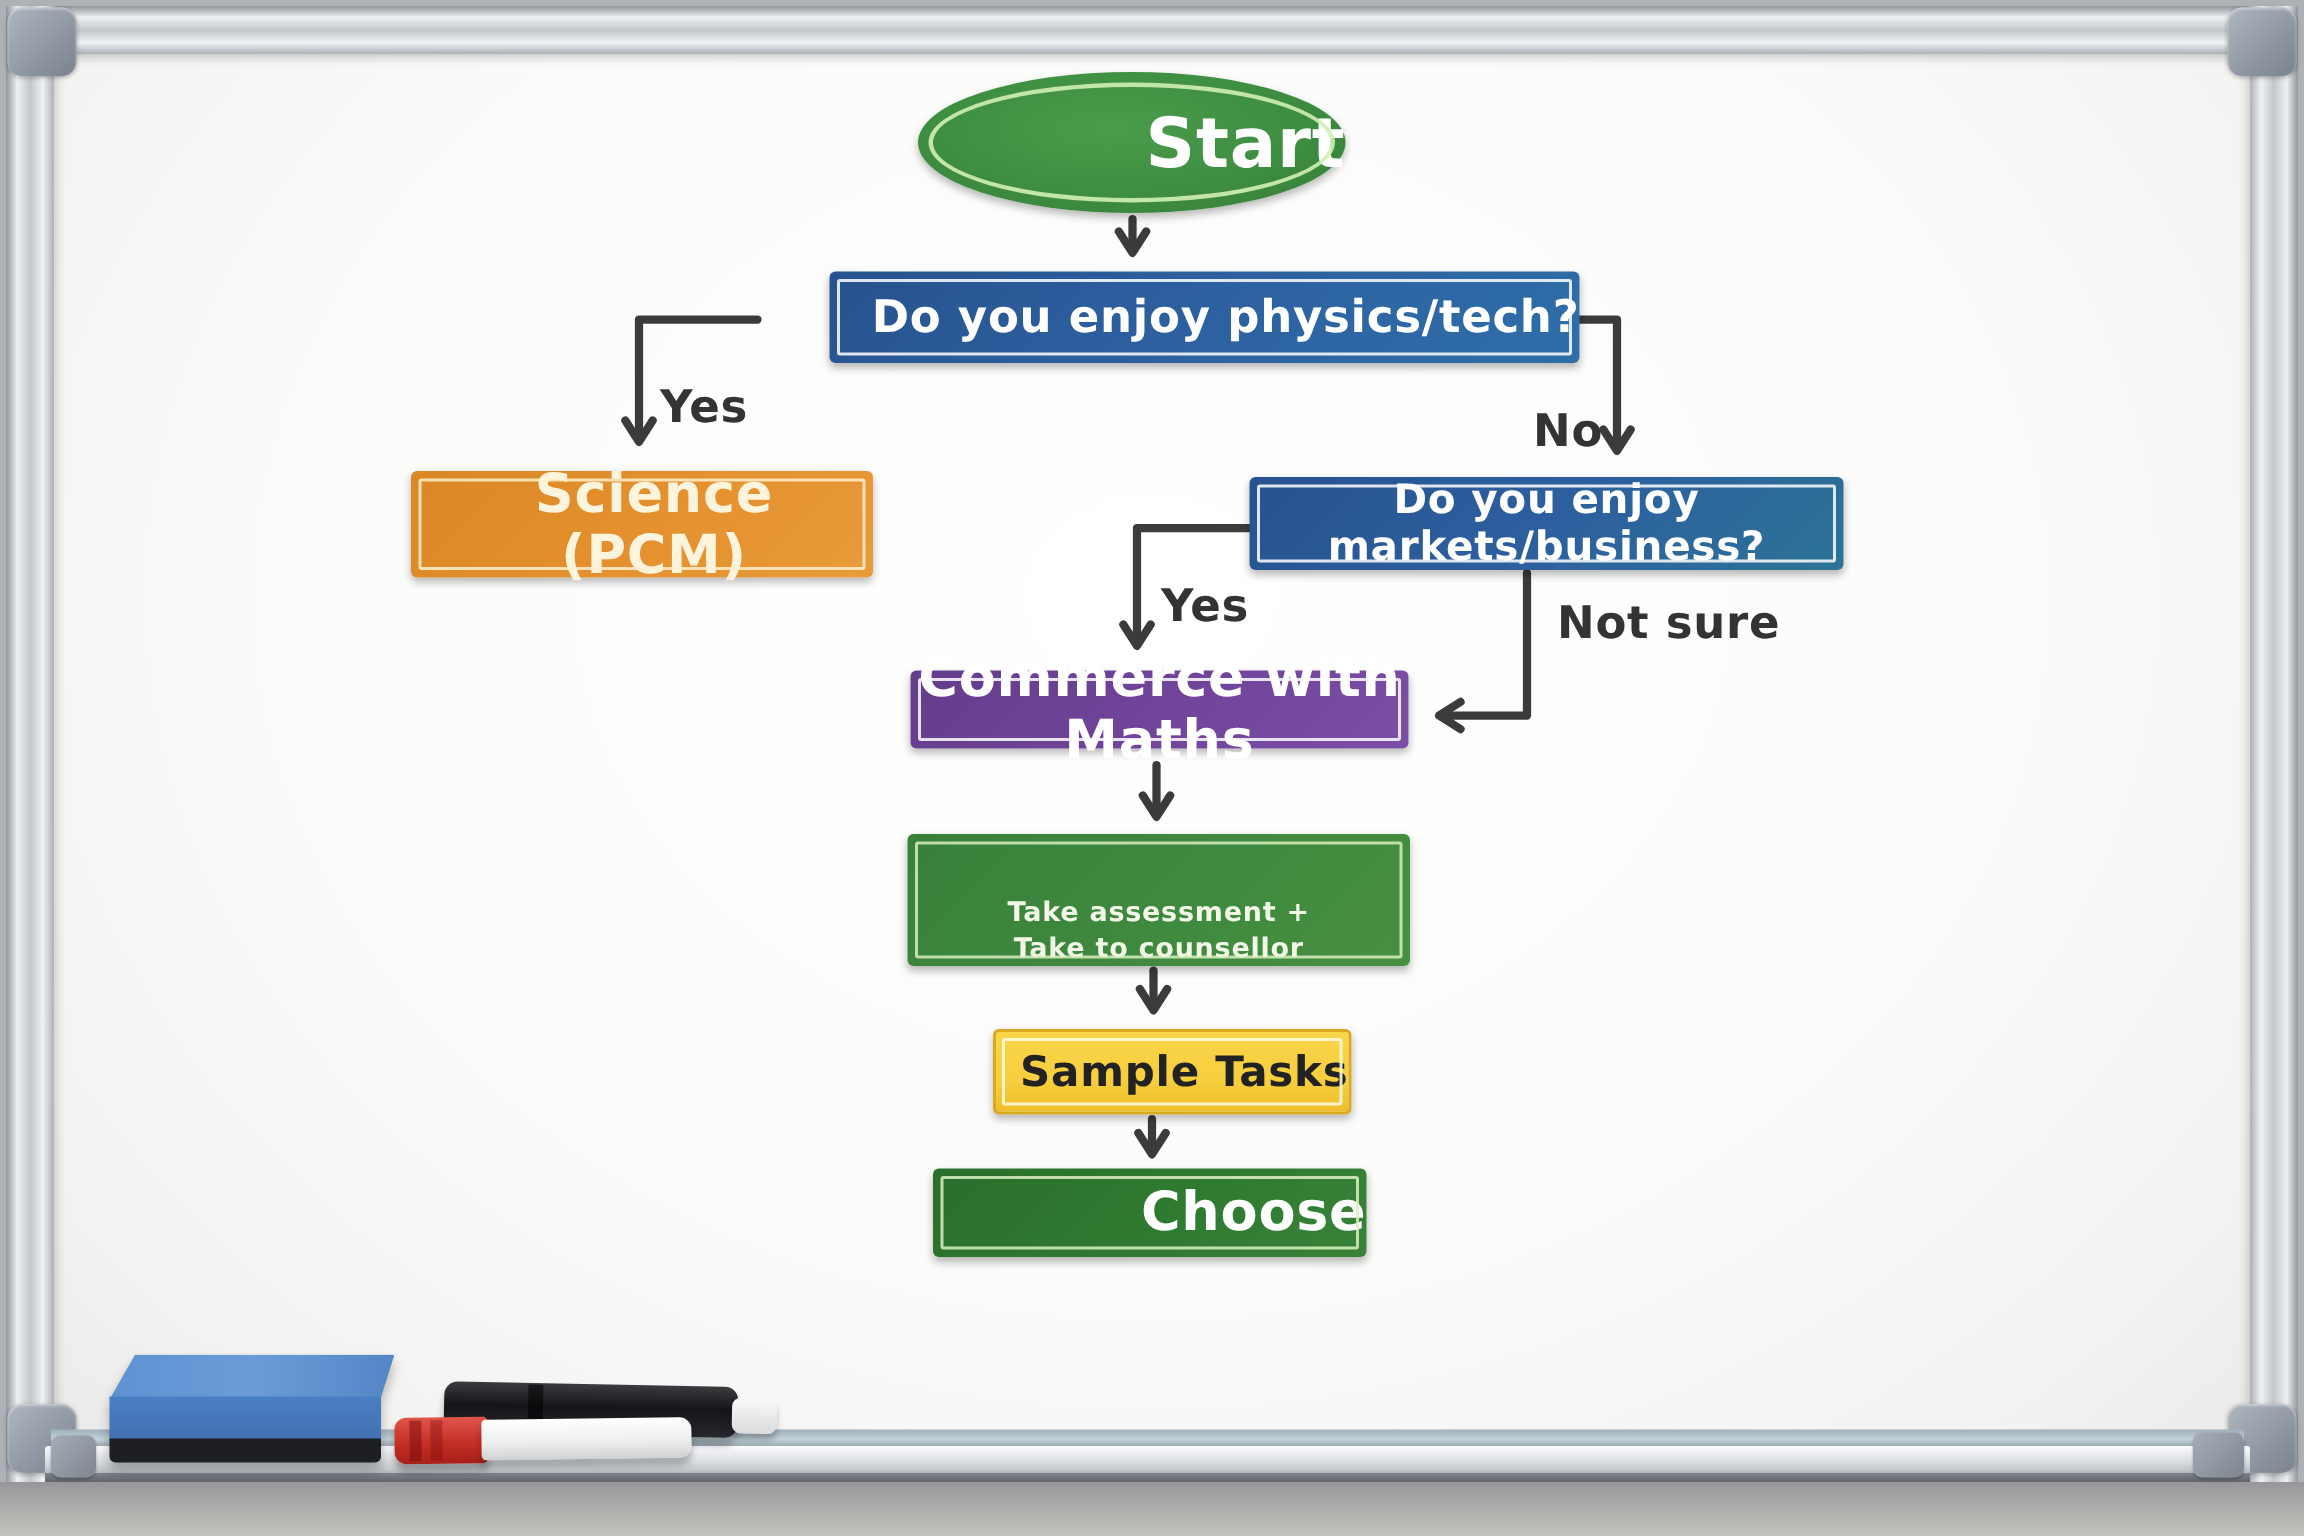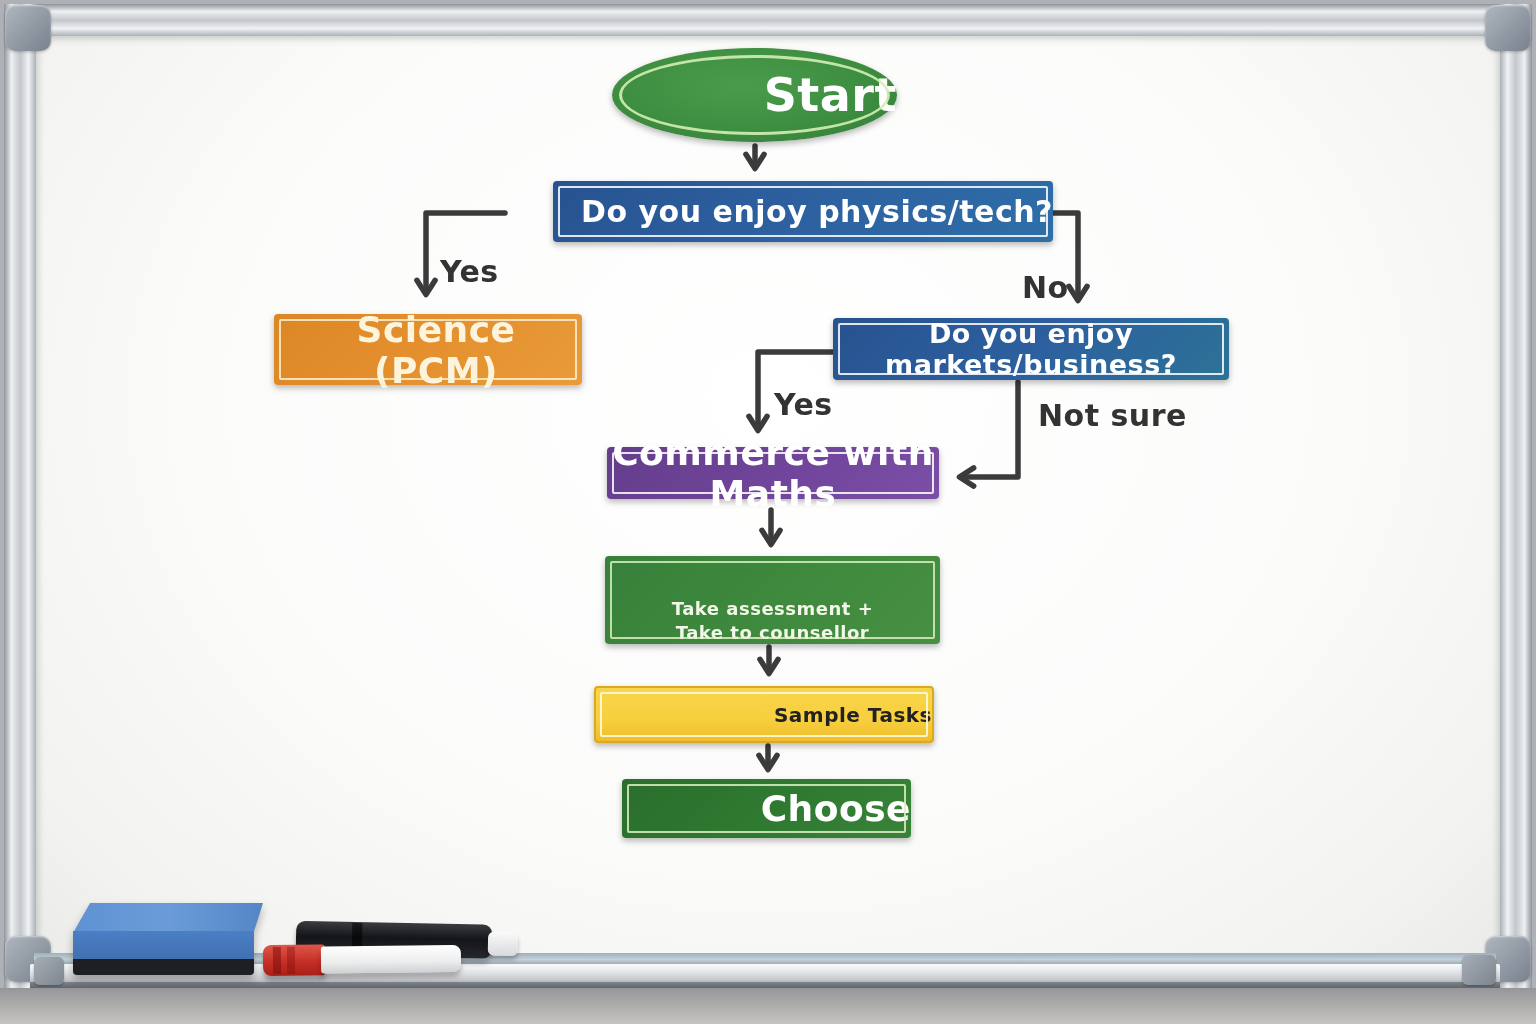--- a/index.html
+++ b/index.html
@@ -45,22 +45,22 @@
   .n-science { left:274px; top:314px; width:308px; height:71px;
     background:linear-gradient(135deg,#db8726 0%,#e5912f 55%,#e99b3a 100%); color:#fdf4dd; font-size:36px;padding-left:16px; }
   .n-science::after { border-color:rgba(253,240,205,.85); }
   .n-q2 { left:833px; top:318px; width:396px; height:62px;
     background:linear-gradient(135deg,#27538f 0%,#2d5f9f 50%,#2c7396 100%); color:#fff; font-size:27px; }
   .n-commerce { left:607px; top:447px; width:332px; height:52px;
     background:linear-gradient(135deg,#643d8c 0%,#71459b 55%,#7b4fa6 100%); color:#fff; font-size:36px; }
   .n-assessment { left:605px; top:556px; width:335px; height:88px; flex-direction:column; line-height:1.3;
     background:linear-gradient(135deg,#37803a 0%,#3f8a3e 55%,#478f43 100%); color:#f2f7e8; font-size:18px; }
   .n-assessment::after { border-color:rgba(225,245,200,.8); }
-  .n-sample { left:594px; top:686px; width:340px; height:57px;
-    background:linear-gradient(180deg,#f9d54a 0%,#f7cf3e 60%,#eebd2c 100%); color:#222; font-size:20px;
+  .n-sample { left:662px; top:686px; width:239px; height:57px;
+    background:linear-gradient(180deg,#f9d54a 0%,#f7cf3e 60%,#eebd2c 100%); color:#222; font-size:28px;
     border:2px solid #d9a91f; }
   .n-sample::after { inset:4px; border-color:rgba(255,250,220,.9); }
   .n-choose { left:622px; top:779px; width:289px; height:59px;
     background:linear-gradient(135deg,#2a6f2c 0%,#2f7a31 55%,#388338 100%); color:#fff; font-size:36px; }
   .n-choose::after { border-color:rgba(220,240,195,.85); }
 
   
   .edge-label { position:absolute; z-index:4; color:#333333; font-weight:700; font-size:30px; letter-spacing:.5px; }
   .lbl-yes1 { left:440px; top:254px; }
   .lbl-no   { left:1022px; top:254px;margin-top:16px; }

